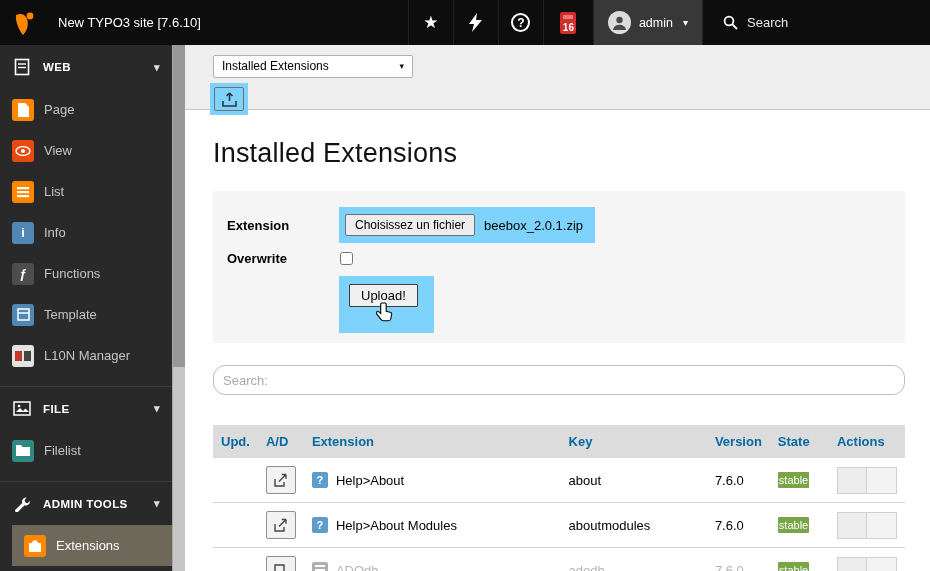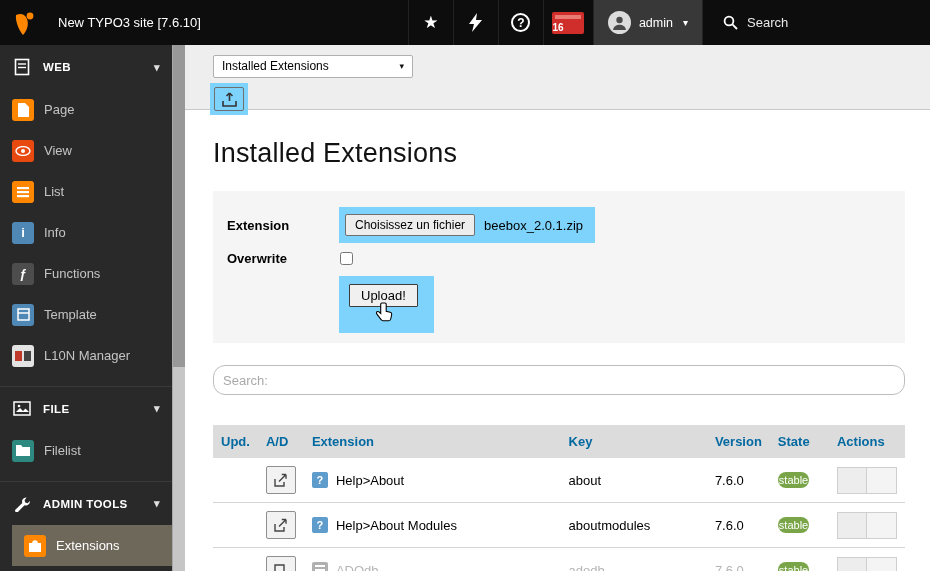--- a/index.html
+++ b/index.html
@@ -8,21 +8,21 @@
 
   
   .topbar { position:absolute; top:0; left:0; width:930px; height:45px; background:#0d0d0d; display:flex; align-items:stretch; color:#fff; z-index:10; }
   .logo-box { width:50px; display:flex; align-items:center; justify-content:center; }
   .site-title { align-self:center; font-size:13px; color:#fff; margin-left:8px; white-space:nowrap; }
   .tb-right { display:flex; margin-left:auto; align-items:stretch; }
   .tb-item { display:flex; align-items:center; justify-content:center; border-left:1px solid #222; }
   .tb-sq { width:45px; }
   .star-g { font-size:17px; line-height:1; }
   .help-circle { width:19px; height:19px; border:2px solid #fff; border-radius:50%; display:flex; align-items:center; justify-content:center; font-size:12px; font-weight:bold; }
-  .red-badge { width:32px; height:22px; background:#cf2e2a; border-radius:2px; position:relative; display:flex; align-items:flex-end; justify-content:flex-start; font-size:10px; font-weight:bold; color:#fff; padding-bottom:1px; }
+  .red-badge { width:16px; height:22px; background:#cf2e2a; border-radius:2px; position:relative; display:flex; align-items:flex-end; justify-content:center; font-size:10px; font-weight:bold; color:#fff; padding-bottom:1px; }
   .red-badge .rb-top { position:absolute; top:3px; left:3px; right:3px; height:4px; background:#e97a74; }
   .tb-user { background:#383838; padding:0 14px; gap:8px; }
   .avatar { width:23px; height:23px; border-radius:50%; background:#dcdcdc; display:flex; align-items:center; justify-content:center; overflow:hidden; }
   .username { font-size:12.5px; }
   .caret-g { font-size:10px; margin-left:2px; }
   .tb-search { width:228px; justify-content:flex-start; padding-left:20px; gap:9px; color:#e8e8e8; font-size:13px; }
 
   
   .sidebar { position:absolute; top:45px; left:0; width:172px; bottom:0; background:#292929; color:#c4c4c4; font-size:13px; overflow:hidden; }
   .side-section { margin-top:0; }
@@ -82,21 +82,21 @@
   .ext-table thead th { background:#dcdcdc; text-align:left; font-weight:bold; padding:9px 8px; color:#0369a1; }
   .ext-table tbody td { padding:8px; border-bottom:1px solid #d4d4d4; vertical-align:middle; background:#fff; }
   .ad-btn { width:30px; height:28px; border:1px solid #8f8f8f; background:#f2f2f2; border-radius:2px; display:flex; align-items:center; justify-content:center; cursor:pointer; }
   .ext-cell { display:flex; align-items:center; }
   .ext-ico { width:16px; height:16px; border-radius:2px; display:inline-flex; align-items:center; justify-content:center; margin-right:8px; flex:0 0 16px; color:#fff; font-size:11px; font-weight:bold; }
   .ext-ico.blue { background:#5e9ccb; }
   .ext-ico.gray { background:#707070; }
   .ext-name { color:#000; cursor:pointer; }
   tr.dim .ext-name, tr.dim .key-cell, tr.dim .ver-cell { color:#b4b4b4; }
   tr.dim .ext-ico { opacity:.55; }
-  .state-badge { display:inline-block; background:#79a548; color:#fff; font-size:11px; padding:2px 1px; border-radius:8px; }
+  .state-badge { display:inline-block; background:#79a548; color:#fff; font-size:11px; padding:2px 1px; border-radius:1px; }
   .actions-group { display:flex; }
   .act-btn { width:30px; height:27px; background:#ededed; border:1px solid #cfcfcf; cursor:pointer; }
   .act-btn + .act-btn { border-left:none; background:#f4f4f4; }
 </style>
 </head>
 <body>
 
 <header class="topbar">
   <div class="logo-box">
     <svg width="26" height="26" viewBox="0 0 26 26">

